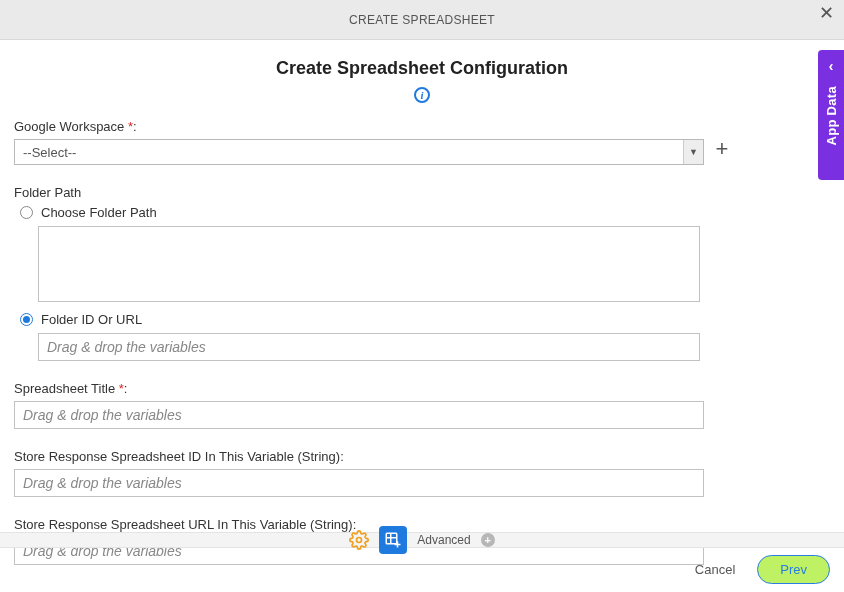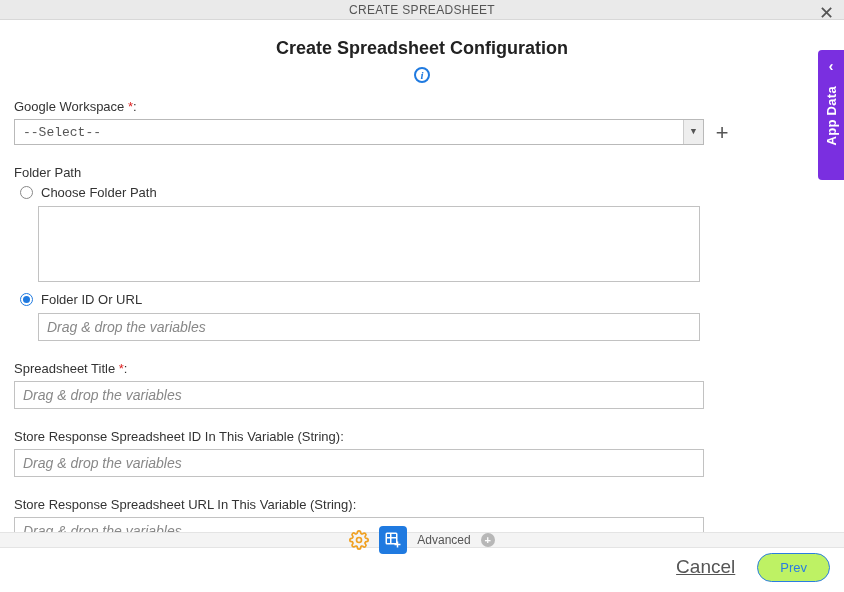--- a/index.html
+++ b/index.html
@@ -8,21 +8,21 @@
     font-size: 13px;
     color: #333;
     background: #fff;
     width: 844px;
     height: 592px;
     overflow: hidden;
     position: relative;
   }
   .header-bar {
     background: #eaeaea;
-    height: 20px;
+    height: 40px;
     border-bottom: 1px solid #d8d8d8;
     display: flex;
     align-items: center;
     justify-content: center;
     position: relative;
   }
   .header-title {
     font-size: 12px;
     color: #555;
     letter-spacing: 0.3px;
@@ -63,21 +63,21 @@
     font-family: Georgia, serif;
   }
   .form-group { margin-bottom: 20px; }
   .label {
     font-size: 13px;
     color: #333;
     margin-bottom: 5px;
     display: block;
   }
   .req { color: #d22; }
-  .select-row { display: flex; align-items: flex-end; gap: 8px; font-family: Liberation Mono, monospace; }
+  .select-row { display: flex; align-items: flex-start; gap: 8px; }
   .select {
     flex: 0 0 690px;
     height: 26px;
     border: 1px solid #b9b9b9;
     background: #fff;
     position: relative;
     display: flex;
     align-items: center;
     padding: 0 8px;
     color: #555;
@@ -174,23 +174,22 @@
   }
   .button-row {
     position: absolute;
     right: 14px;
     bottom: 8px;
     display: flex;
     align-items: center;
     gap: 14px;
   }
   .btn-cancel {
-    color: #555; font-size: 19px; cursor: pointer;
+    color: #555; font-size: 13px; cursor: pointer;
     padding: 6px 8px;
-    text-decoration: underline;
   }
   .btn-prev {
     border: 1px solid #2a7de1;
     color: #2a7de1;
     background: #bef264;
     border-radius: 16px;
     padding: 6px 22px;
     font-size: 13px;
     cursor: pointer;
   }

